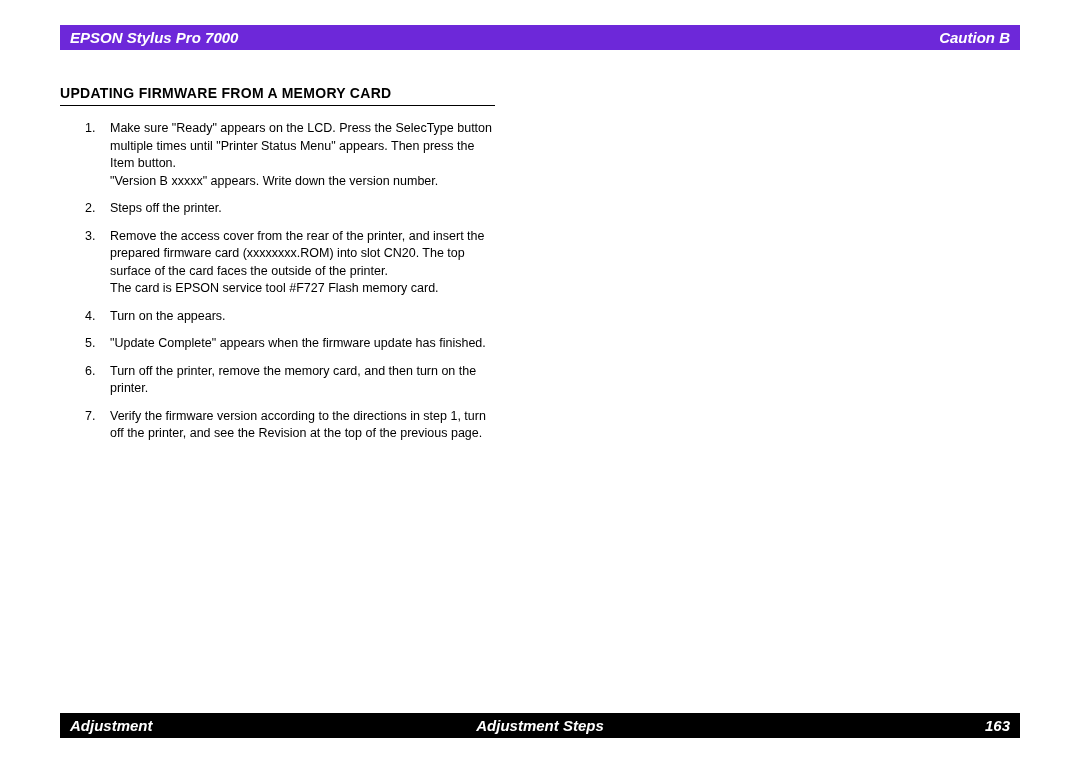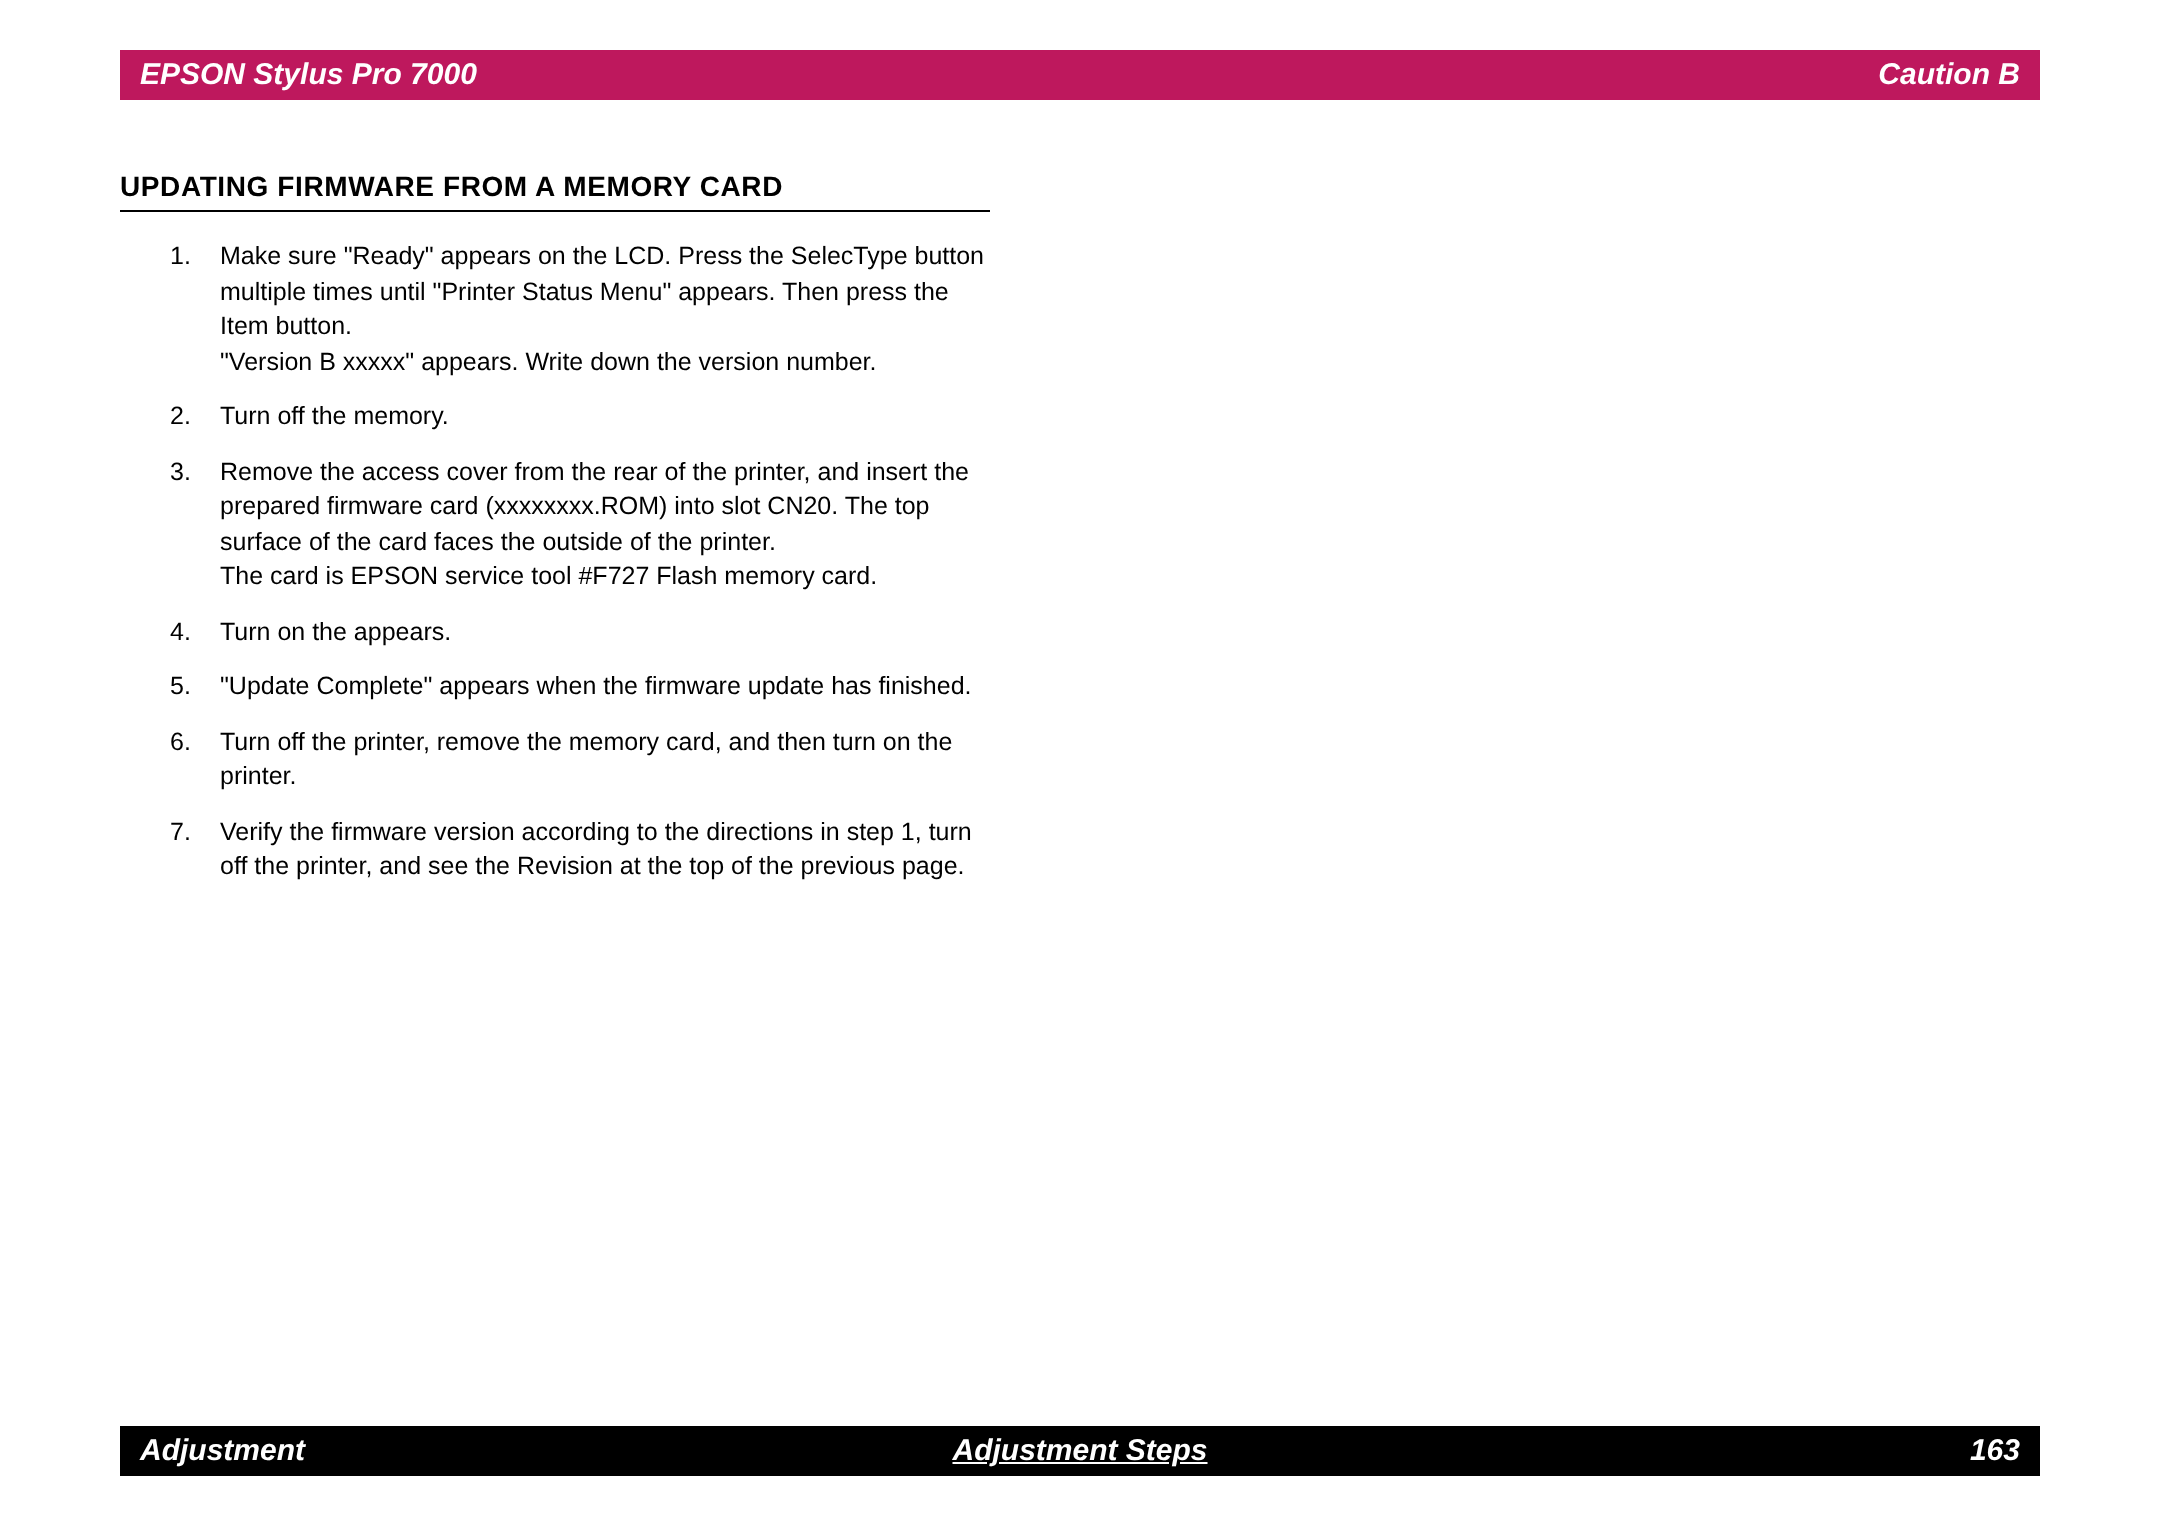--- a/index.html
+++ b/index.html
@@ -17,21 +17,21 @@
     }
     
     .page {
       width: 100%;
       height: 100%;
       padding: 25px 60px 0 60px;
       position: relative;
     }
     
     .header-bar {
-      background: #be185d;
+      background: #6d28d9;
       color: #fff;
       display: flex;
       justify-content: space-between;
       align-items: center;
       padding: 4px 10px;
       font-style: italic;
       font-weight: bold;
       font-size: 15px;
       height: 25px;
     }
@@ -86,39 +86,38 @@
       font-style: italic;
       font-weight: bold;
       font-size: 15px;
       height: 25px;
     }
     
     .footer-center {
       position: absolute;
       left: 50%;
       transform: translateX(-50%);
-      text-decoration: underline;
     }
   </style>
 </head>
 <body>
 
 <div class="page">
 
   <div class="header-bar">
     <span>EPSON Stylus Pro 7000</span>
     <span>Caution B</span>
   </div>
 
   <div class="content-area">
     <div class="section-title">UPDATING FIRMWARE FROM A MEMORY CARD</div>
 
     <ol class="steps">
       <li class="step"><span>Make sure "Ready" appears on the LCD. Press the SelecType button multiple times until "Printer Status Menu" appears. Then press the Item button.<br>"Version B xxxxx" appears. Write down the version number.</span></li>
-      <li class="step"><span>Turn off the memory.</span></li>
+      <li class="step"><span>Steps off the printer.</span></li>
       <li class="step"><span>Remove the access cover from the rear of the printer, and insert the prepared firmware card (xxxxxxxx.ROM) into slot CN20. The top surface of the card faces the outside of the printer.<br>The card is EPSON service tool #F727 Flash memory card.</span></li>
       <li class="step"><span>Turn on the appears.</span></li>
       <li class="step"><span>"Update Complete" appears when the firmware update has finished.</span></li>
       <li class="step"><span>Turn off the printer, remove the memory card, and then turn on the printer.</span></li>
       <li class="step"><span>Verify the firmware version according to the directions in step 1, turn off the printer, and see the Revision at the top of the previous page.</span></li>
     </ol>
   </div>
 
   <div class="footer-bar">
     <span>Adjustment</span>

